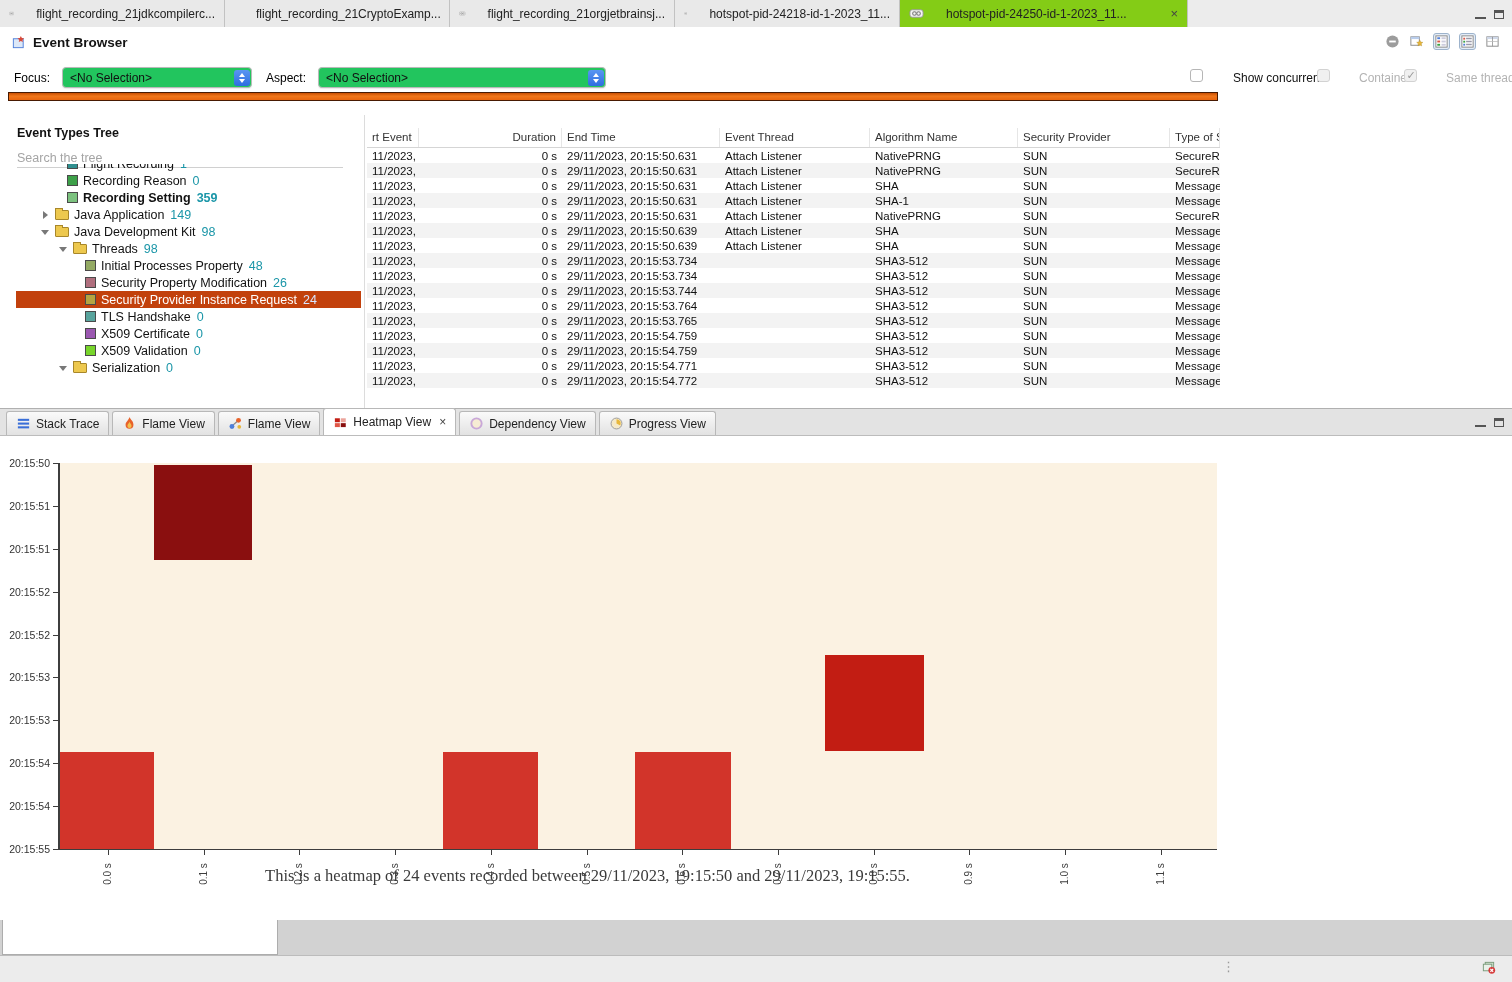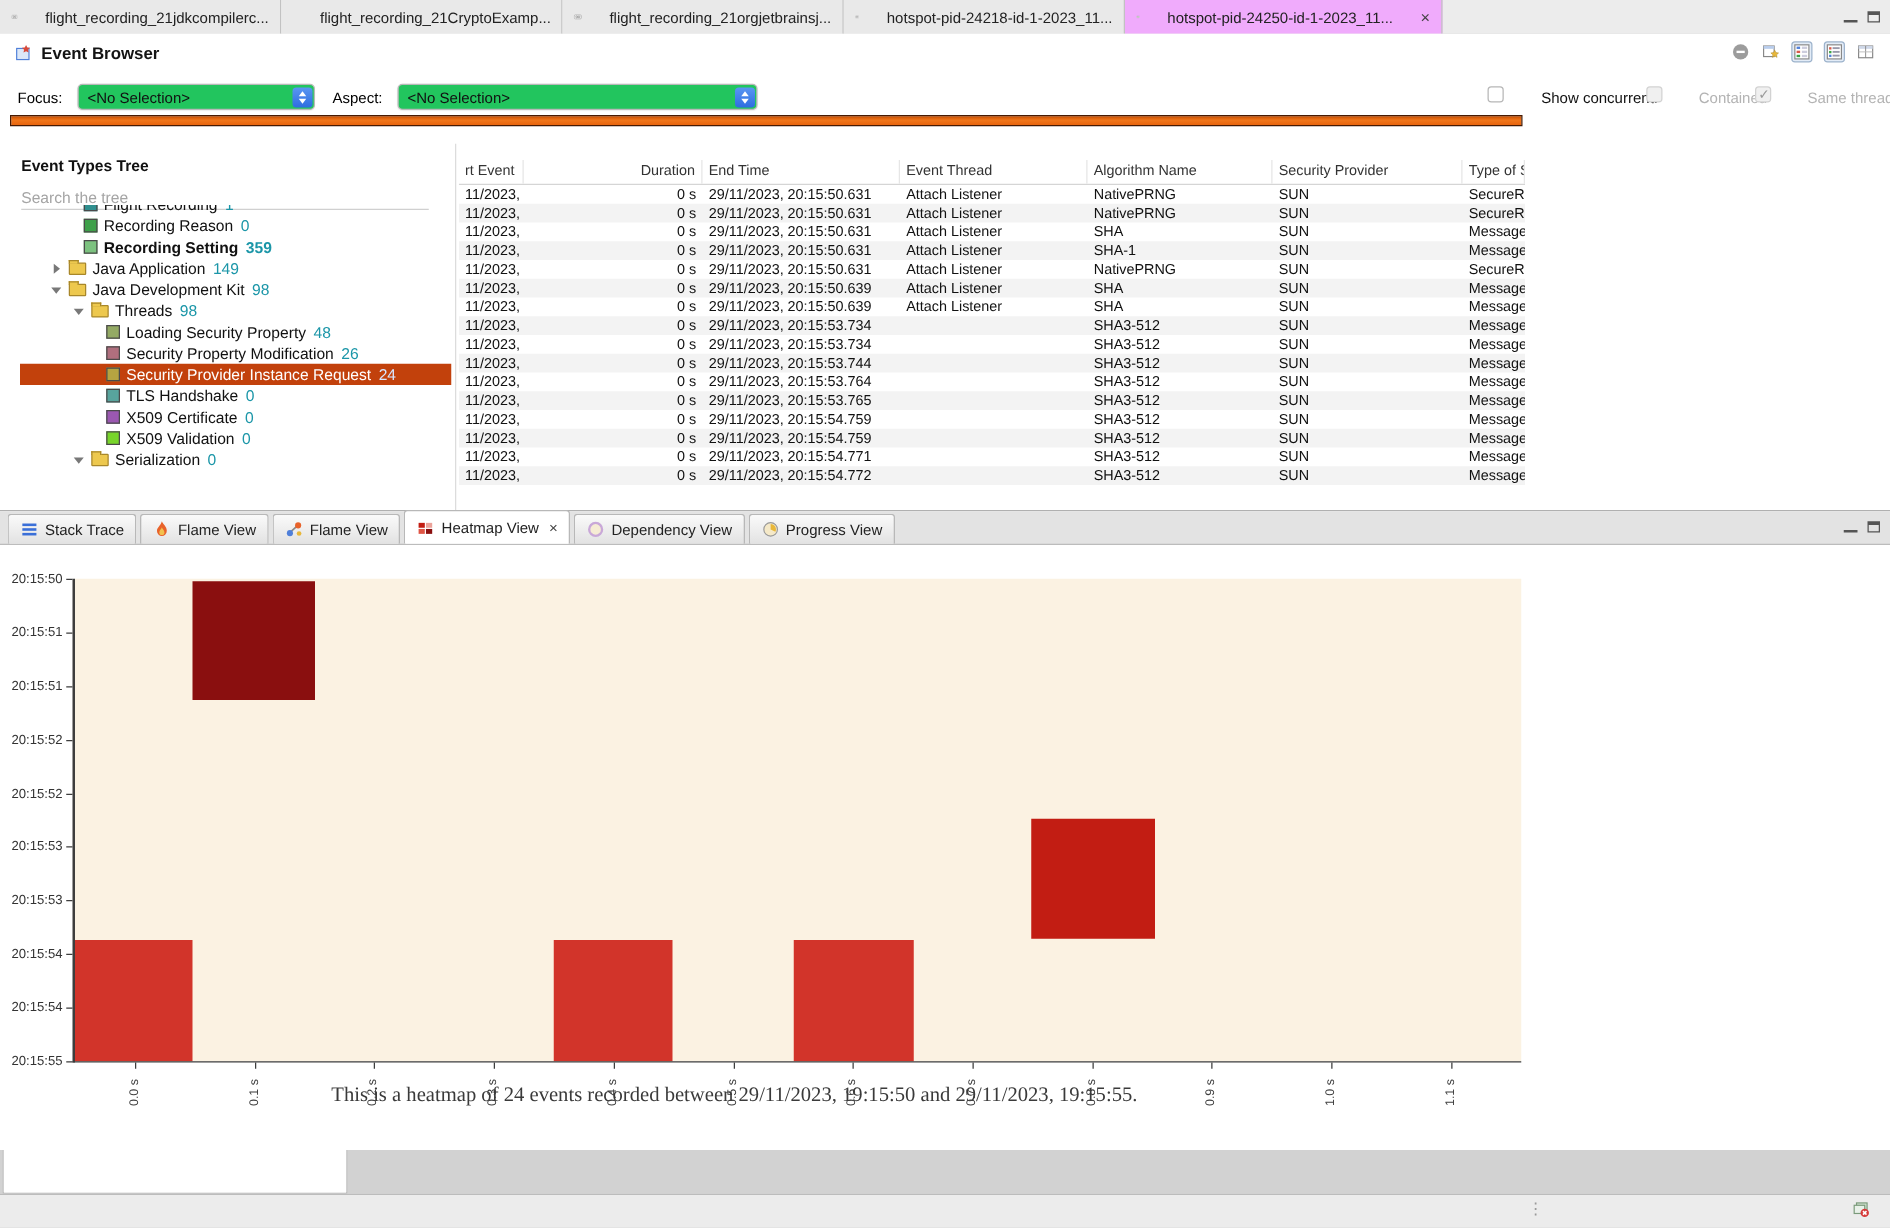--- a/index.html
+++ b/index.html
@@ -42,21 +42,21 @@
   .prow.alt{background:#f5f5f5;}
   .pfield{display:flex;gap:4px;padding-left:4px;align-items:center;white-space:nowrap;overflow:hidden;}
   .pic{font-size:10px;color:#7b8494;width:13px;flex:0 0 13px;text-align:center;}
   .pic.clock{color:#5d7fae;} .pic.dur{color:#c05555;} .pic.thr{color:#7d9a54;}
   .pval{white-space:nowrap;overflow:hidden;padding-left:5px;}
   
   #editor{left:283px;top:36px;width:1229px;height:919px;background:#fff;border:1px solid #adadad;box-sizing:border-box;}
   #editor-tabs{position:absolute;top:0;left:0;right:0;height:27px;background:#ececec;border-bottom:1px solid #bcbcbc;display:flex;}
   .etab{flex:0 0 auto;width:225px;box-sizing:border-box;display:flex;align-items:center;gap:22px;padding:0 9px;
     border-right:1px solid #c2c2c2;font-size:12px;color:#222;background:#e9e9e9;white-space:nowrap;overflow:hidden;}
-  .etab.active{background:#f0abfc;width:254px;}
+  .etab.active{background:#84cc16;width:288px;}
   .etab .x{margin-left:auto;color:#444;font-size:13px;}
   .ewin{margin-left:auto;display:flex;align-items:center;gap:8px;padding-right:8px;}
   .ic-min{width:11px;height:2px;background:#555;display:inline-block;}
   .ic-max{width:10px;height:9px;border:1.5px solid #555;border-top-width:3px;display:inline-block;box-sizing:border-box;}
   #econtent{position:absolute;top:27px;left:0;right:0;height:381px;background:#fff;overflow:hidden;}
   #ebhead{position:absolute;top:8px;left:11px;display:flex;gap:7px;align-items:center;font-size:13.5px;font-weight:bold;color:#141414;}
   #etoolbar{position:absolute;top:6px;right:12px;display:flex;gap:9px;align-items:center;}
   #focus-label{position:absolute;left:14px;top:44px;font-size:12px;}
   #aspect-label{position:absolute;left:266px;top:44px;font-size:12px;}
   .dd{position:absolute;top:40px;height:19px;background:#22c55e;border:1px solid #b9b9b9;border-radius:4px;display:flex;
@@ -583,21 +583,21 @@
               <span class="cnt">98</span>
             </div>
             <div class="etrow" style="padding-left: 43px; margin-left: 16px; margin-right: 2px;">
               <span class="arr exp"></span>
               <span class="folder"></span>
               <span>Threads</span>
               <span class="cnt">98</span>
             </div>
             <div class="etrow" style="padding-left: 69px; margin-left: 16px; margin-right: 2px;">
               <span class="sq" style="background: rgb(148, 170, 100);"></span>
-              <span>Loading Security Property</span>
+              <span>Initial Processes Property</span>
               <span class="cnt">48</span>
             </div>
             <div class="etrow" style="padding-left: 69px; margin-left: 16px; margin-right: 2px;">
               <span class="sq" style="background: rgb(176, 111, 126);"></span>
               <span>Security Property Modification</span>
               <span class="cnt">26</span>
             </div>
             <div class="etrow sel" style="padding-left: 69px; margin-left: 16px; margin-right: 2px;">
               <span class="sq" style="background: rgb(181, 164, 65);"></span>
               <span>Security Provider Instance Request</span>

